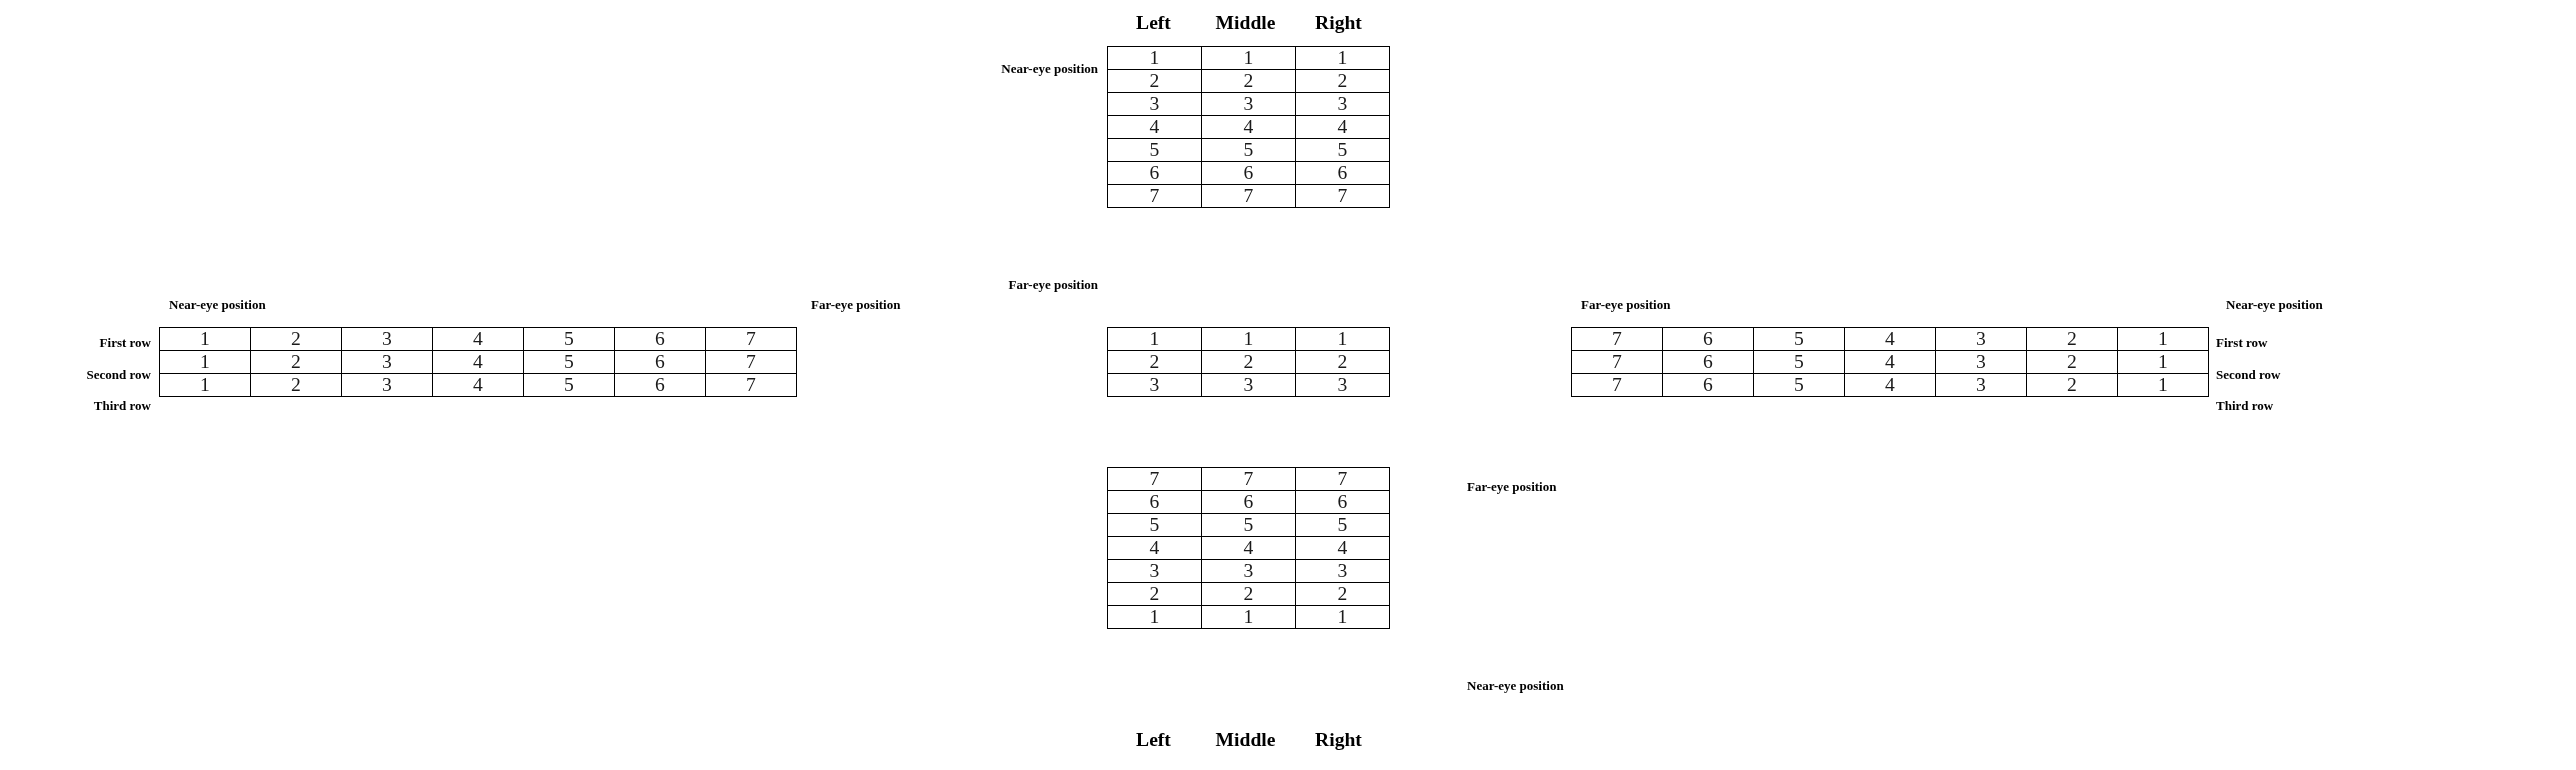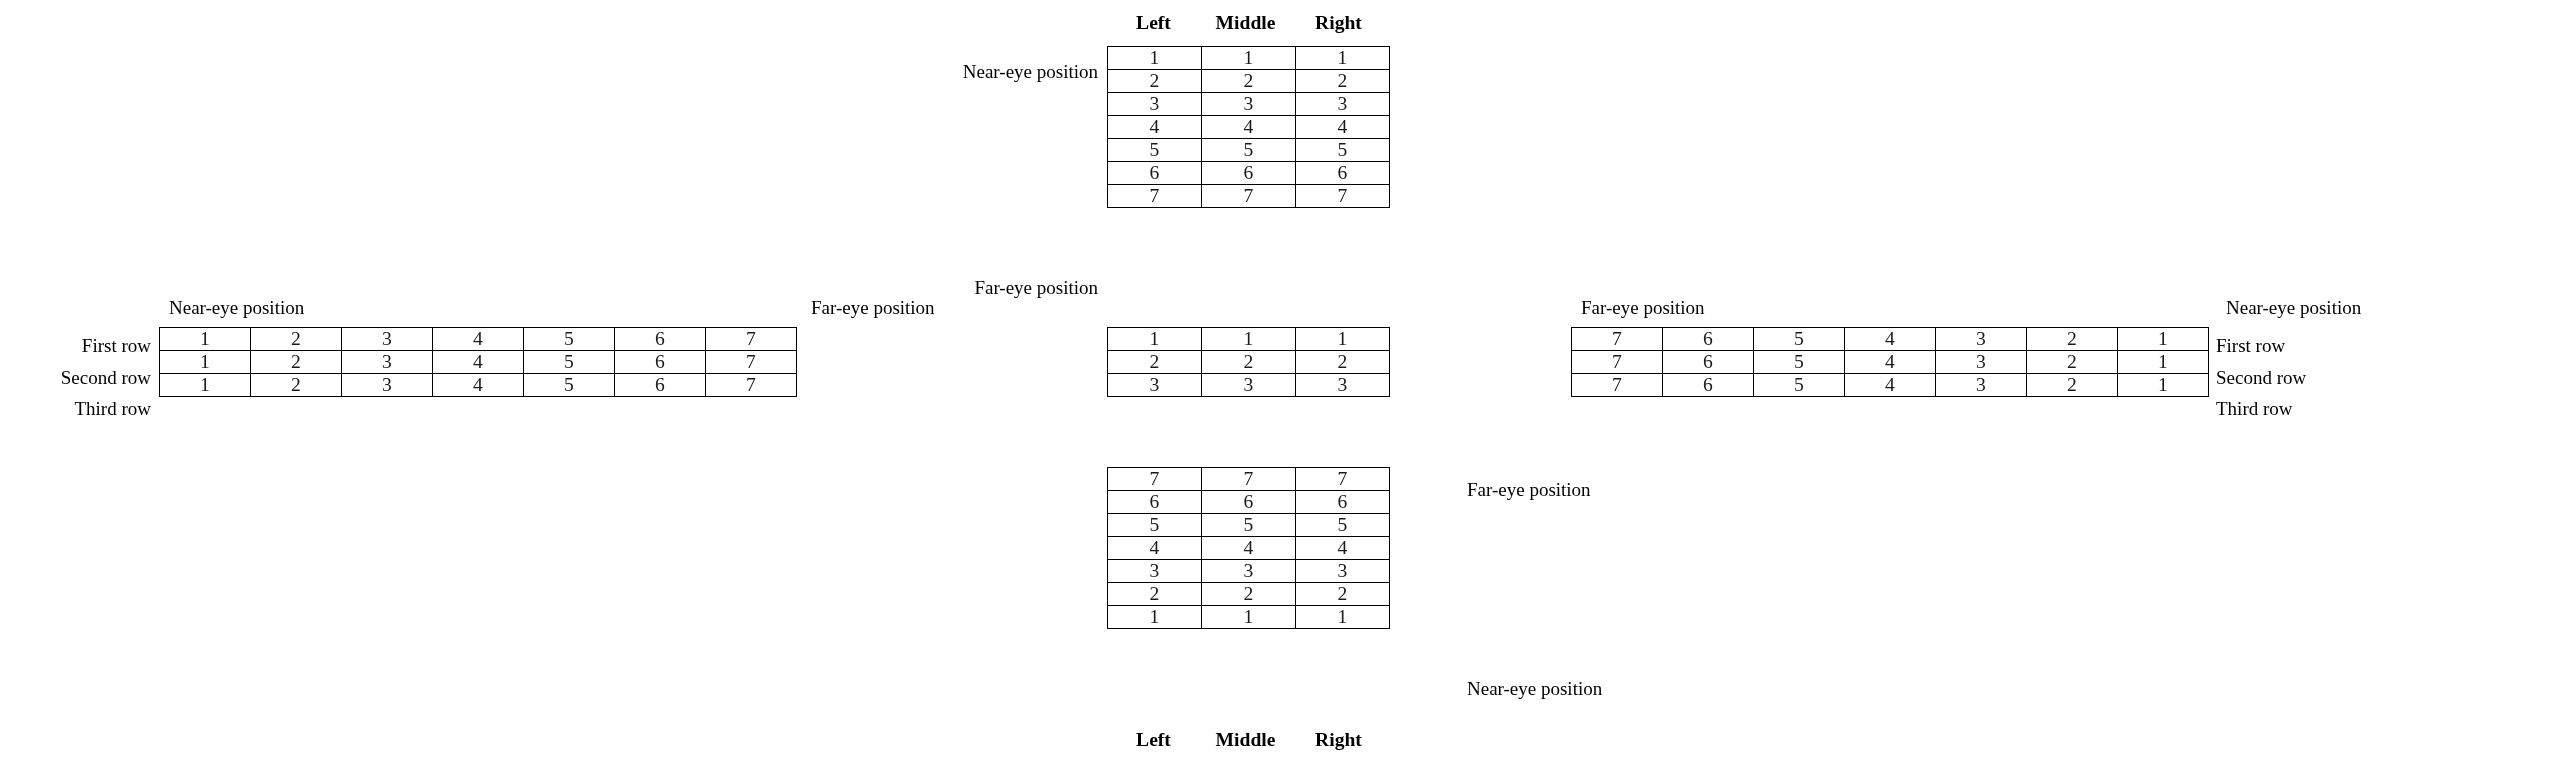--- a/index.html
+++ b/index.html
@@ -36,22 +36,22 @@
     font-size: 19.6px;
     font-weight: 400;
     color: #1a1a1a;
     padding: 0;
     height: 22px;
     line-height: 22px;
   }
   .label {
     position: absolute;
     font-family: "Liberation Serif", serif;
-    font-size: 19px;
-    font-weight: normal;
+    font-size: 13px;
+    font-weight: bold;
     color: #000000;
     white-space: nowrap;
   }
   .lbl-right { text-align: right; }
   .lbl-left  { text-align: left; }
   .lbl-center { text-align: center; }
 
   
   #top-center-block { left: 1107px; top: 46px; }
   #top-center-block table.grid td { width: 93px; }

